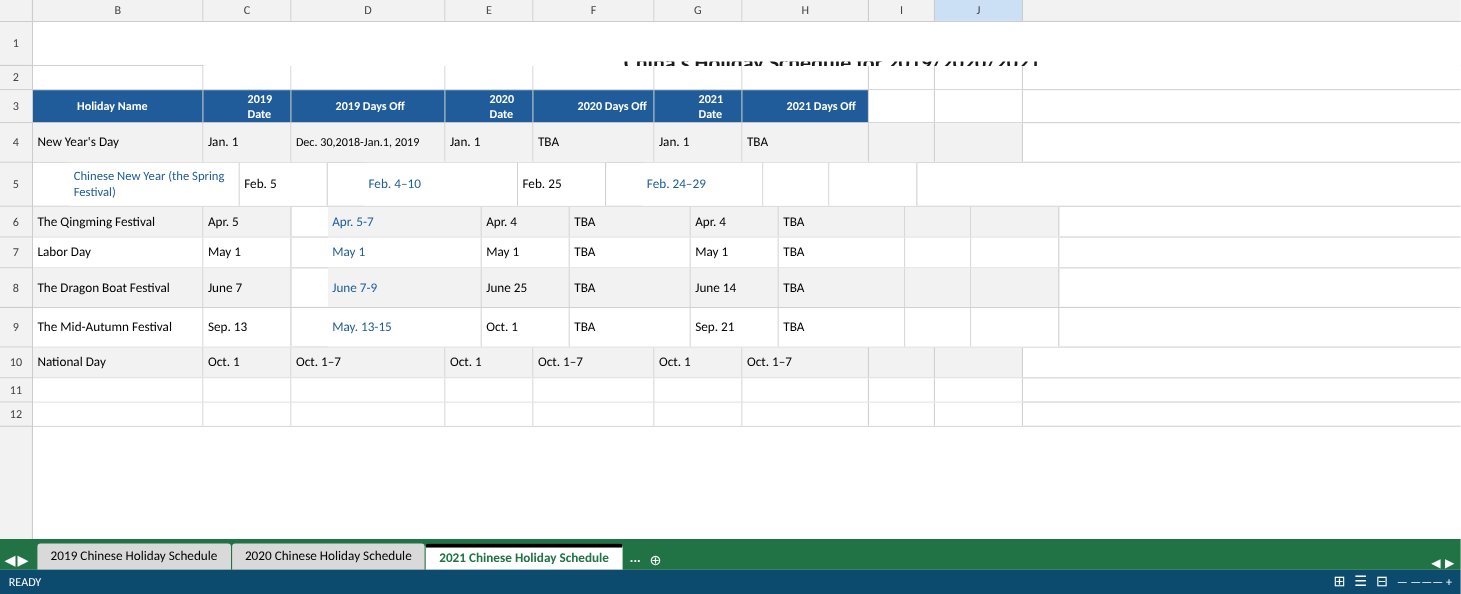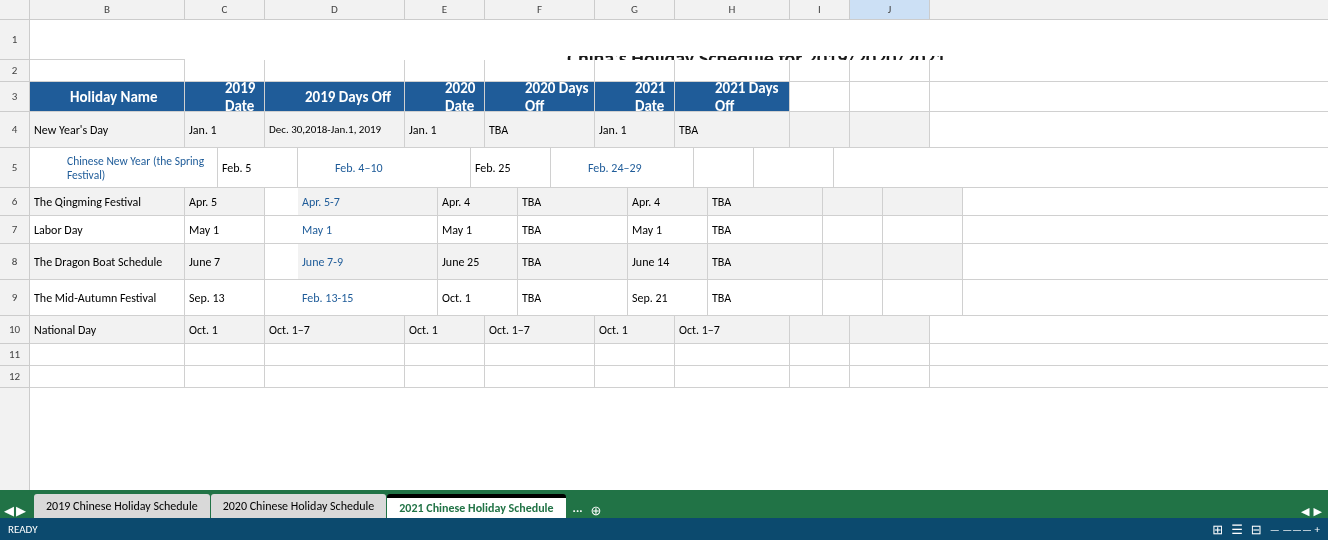--- a/index.html
+++ b/index.html
@@ -22,21 +22,21 @@
 
     
     .grid-content { flex: 1; display: flex; flex-direction: column; overflow: hidden; }
     .grid-row { display: flex; border-bottom: 1px solid #d0d0d0; }
 
     
     .cell { display: flex; align-items: center; border-right: 1px solid #d0d0d0; padding: 2px 4px; font-size: 12px; background: #fff; overflow: hidden; }
     .cell.title-cell { align-items: center; justify-content: center; }
 
     
-    .cell.hdr { background: #1f5c99; color: #fff; font-weight: bold; font-size: 15px; padding-left: 40px; }
+    .cell.hdr { background: #1f5c99; color: #fff; font-weight: bold; font-size: 11px; padding-left: 40px; }
     
     .cell.even { background: #f2f2f2; }
     .cell.odd { background: #fff; }
 
     
     .title-text { font-size: 20px; font-weight: bold; color: #1a1a1a; text-align: center; width: 100%; }
 
     
     .tab-bar { height: 28px; background: #217346; display: flex; align-items: flex-end; padding-left: 4px; }
     .tab { height: 24px; padding: 0 12px; display: flex; align-items: center; cursor: pointer; font-size: 12px; border-top-left-radius: 3px; border-top-right-radius: 3px; margin-right: 1px; }
@@ -187,35 +187,35 @@
         <div class="cell odd cw-d cell-text-blue">May 1</div>
         <div class="cell odd cw-e">May 1</div>
         <div class="cell odd cw-f">TBA</div>
         <div class="cell odd cw-g">May 1</div>
         <div class="cell odd cw-h">TBA</div>
         <div class="cell odd cw-i"></div>
         <div class="cell odd cw-j"></div>
       </div>
 
       <div class="grid-row rh-8">
-        <div class="cell even cw-b">The Dragon Boat Schedule</div>
+        <div class="cell even cw-b">The Dragon Boat Festival</div>
         <div class="cell even cw-c">June 7</div>
         <div class="cell even cw-d cell-text-blue">June 7-9</div>
         <div class="cell even cw-e">June 25</div>
         <div class="cell even cw-f">TBA</div>
         <div class="cell even cw-g">June 14</div>
         <div class="cell even cw-h">TBA</div>
         <div class="cell even cw-i"></div>
         <div class="cell even cw-j"></div>
       </div>
 
       <div class="grid-row rh-9">
         <div class="cell odd cw-b">The Mid-Autumn Festival</div>
         <div class="cell odd cw-c">Sep. 13</div>
-        <div class="cell odd cw-d cell-text-blue">Feb. 13-15</div>
+        <div class="cell odd cw-d cell-text-blue">May. 13-15</div>
         <div class="cell odd cw-e">Oct. 1</div>
         <div class="cell odd cw-f">TBA</div>
         <div class="cell odd cw-g">Sep. 21</div>
         <div class="cell odd cw-h">TBA</div>
         <div class="cell odd cw-i"></div>
         <div class="cell odd cw-j"></div>
       </div>
 
       <div class="grid-row rh-10">
         <div class="cell even cw-b">National Day</div>

